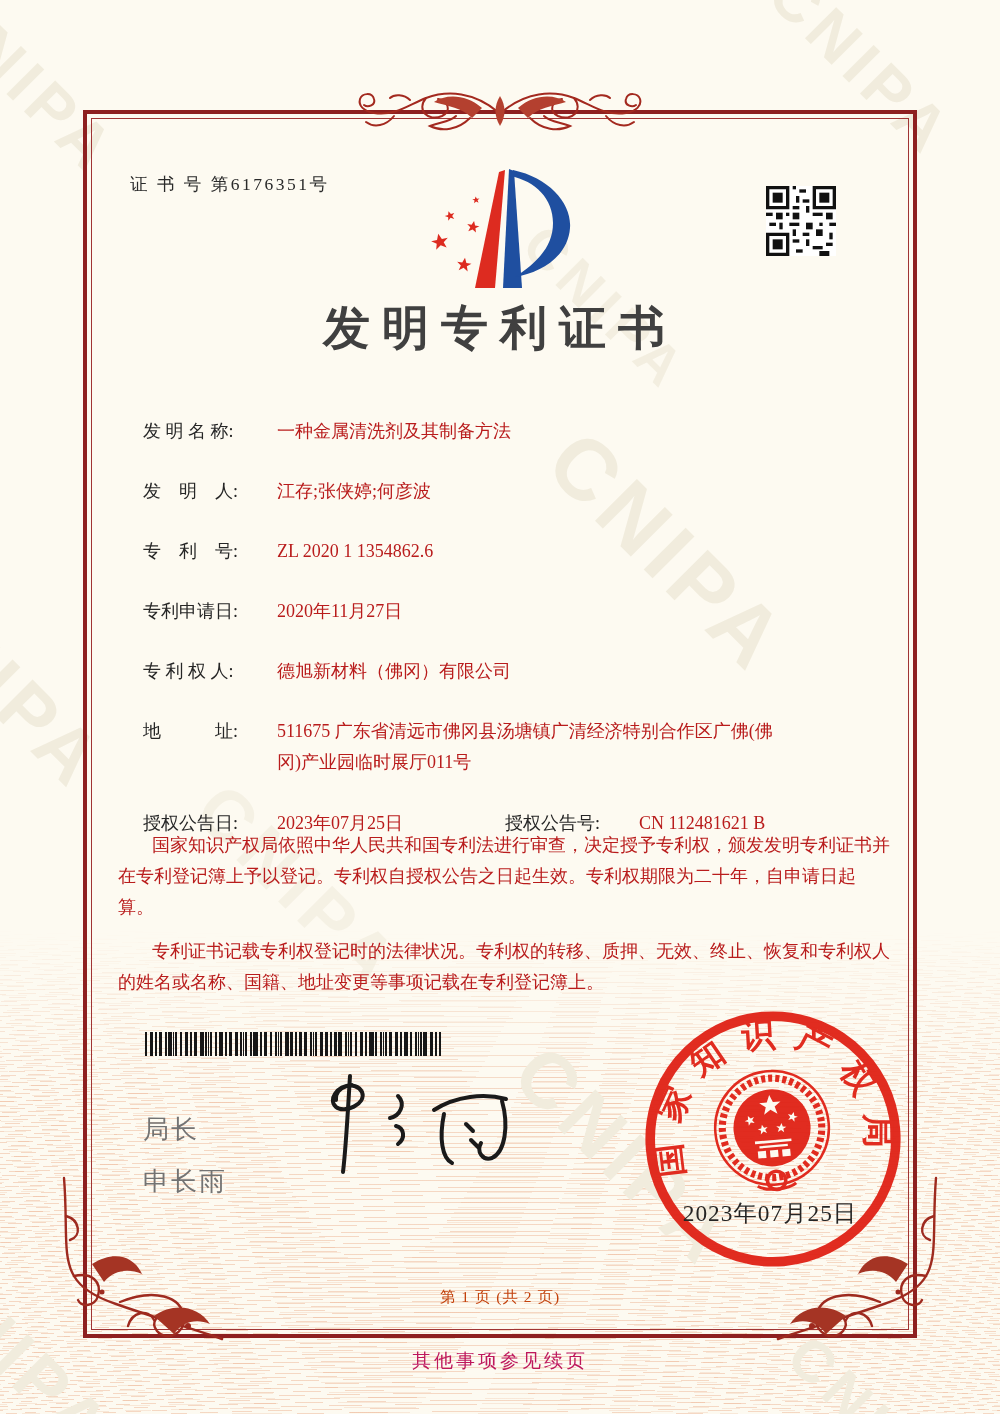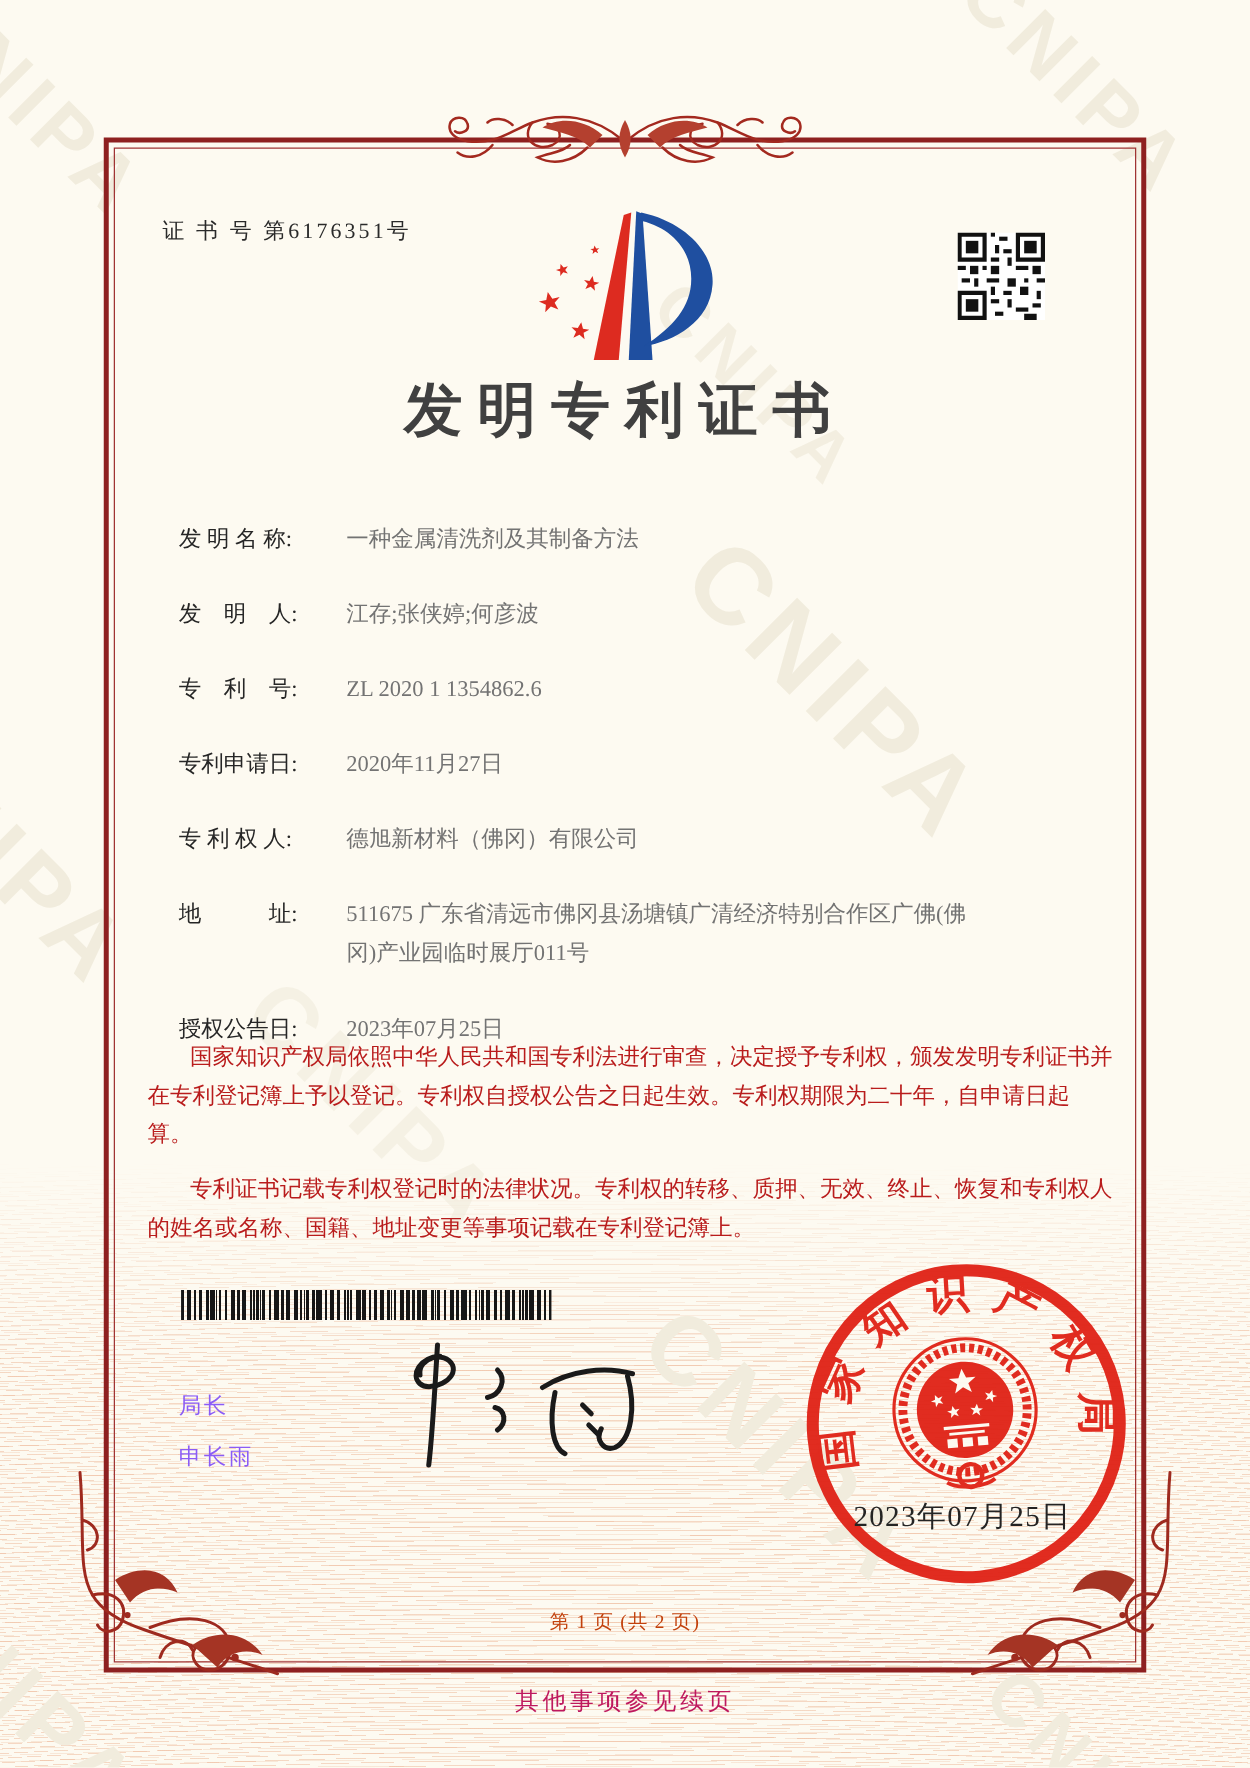--- a/index.html
+++ b/index.html
@@ -52,39 +52,39 @@
   .content { position:absolute; inset:0; z-index:5; }
   .cert-no { position:absolute; left:130px; top:172px; font-size:17.5px; letter-spacing:2.5px; color:#2a2a2a; }
   .logo { position:absolute; left:420px; top:164px; }
   .qr { position:absolute; left:766px; top:186px; }
   .title { position:absolute; left:0; width:100%; top:297px; text-align:center;
     font-size:47px; font-weight:700; letter-spacing:12px; color:#404040; }
 
   .fields { position:absolute; left:143px; top:416px; width:770px; font-size:18px;font-family:Liberation Serif, serif; }
   .frow { display:flex; line-height:30px; margin-bottom:30px; }
   .flabel { white-space:pre; flex:0 0 134px; color:#262626; }
-  .fvalue { color:#737373; }
+  .fvalue { color:#b91c1c; }
   .frow-addr .fvalue { width:508px; line-height:31px; }
   .frow-grant { position:relative; margin-top:2px; }
   .grant-right { position:absolute; left:362px; top:0; display:flex; }
 
   .paras { position:absolute; left:118px; top:830px; width:772px; }
   .paras p { font-size:18px; line-height:31px; text-indent:34px; color:#b91c1c; margin-bottom:13px; }
 
   .barcode { position:absolute; left:145px; top:1032px; width:296px; height:24px;
     background-color:transparent;
     background-image:
       repeating-linear-gradient(90deg,#161616 0 2px,transparent 2px 5px),
       repeating-linear-gradient(90deg,#161616 0 1px,transparent 1px 7px),
       repeating-linear-gradient(90deg,transparent 0 6px,#161616 6px 8px,transparent 8px 17px);
   }
 
   .signer { position:absolute; left:143px; top:1112px;
     font-family:"Liberation Sans","DejaVu Sans",sans-serif;
-    font-size:18px; color:#8b5cf6; }
+    font-size:26px; color:#737373; }
   .signer div { margin-bottom:17px; letter-spacing:2px; }
   .signature { position:absolute; left:278px; top:1068px; }
 
   .seal { position:absolute; left:636px; top:1002px; z-index:6; opacity:.96; }
 
   .page-foot { position:absolute; left:0; width:100%; top:1287px; text-align:center;
     font-size:15.5px; color:#c2410c; letter-spacing:1px; }
   .cont-note { position:absolute; left:0; width:100%; top:1348px; text-align:center;
     font-size:19px; color:#be185d; letter-spacing:3px; }
 </style>
@@ -234,20 +234,24 @@
       <span class="flabel">专 利 权 人: </span>
       <span class="fvalue">德旭新材料（佛冈）有限公司</span>
     </div>
     <div class="frow frow-addr">
       <span class="flabel">地            址: </span>
       <span class="fvalue">511675 广东省清远市佛冈县汤塘镇广清经济特别合作区广佛(佛冈)产业园临时展厅011号</span>
     </div>
     <div class="frow frow-grant">
       <span class="flabel">授权公告日: </span>
       <span class="fvalue">2023年07月25日</span>
+      <span class="grant-right">
+        <span class="flabel">授权公告号: </span>
+        <span class="fvalue">CN 112481621 B</span>
+      </span>
     </div>
   </div>
 
   <div class="paras">
     <p>国家知识产权局依照中华人民共和国专利法进行审查，决定授予专利权，颁发发明专利证书并在专利登记簿上予以登记。专利权自授权公告之日起生效。专利权期限为二十年，自申请日起算。</p>
     <p>专利证书记载专利权登记时的法律状况。专利权的转移、质押、无效、终止、恢复和专利权人的姓名或名称、国籍、地址变更等事项记载在专利登记簿上。</p>
   </div>
 
   <div class="barcode"></div>
 

